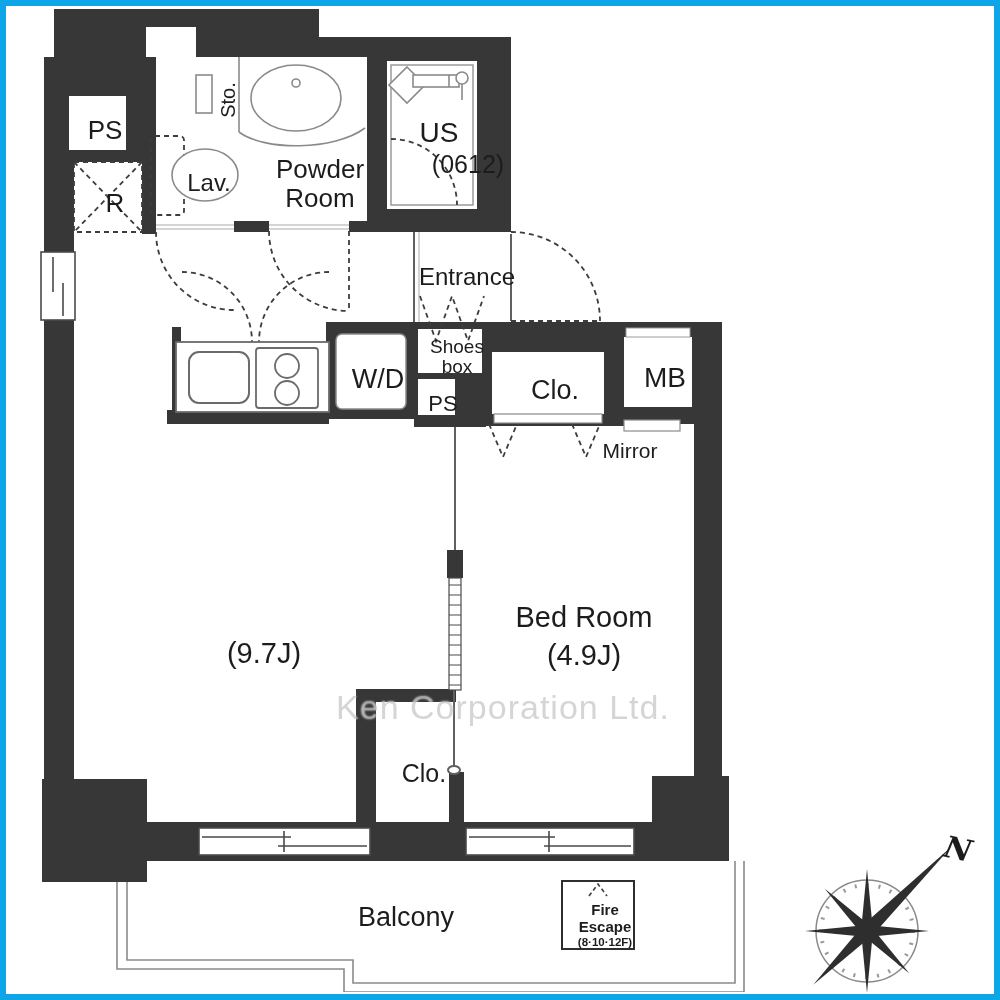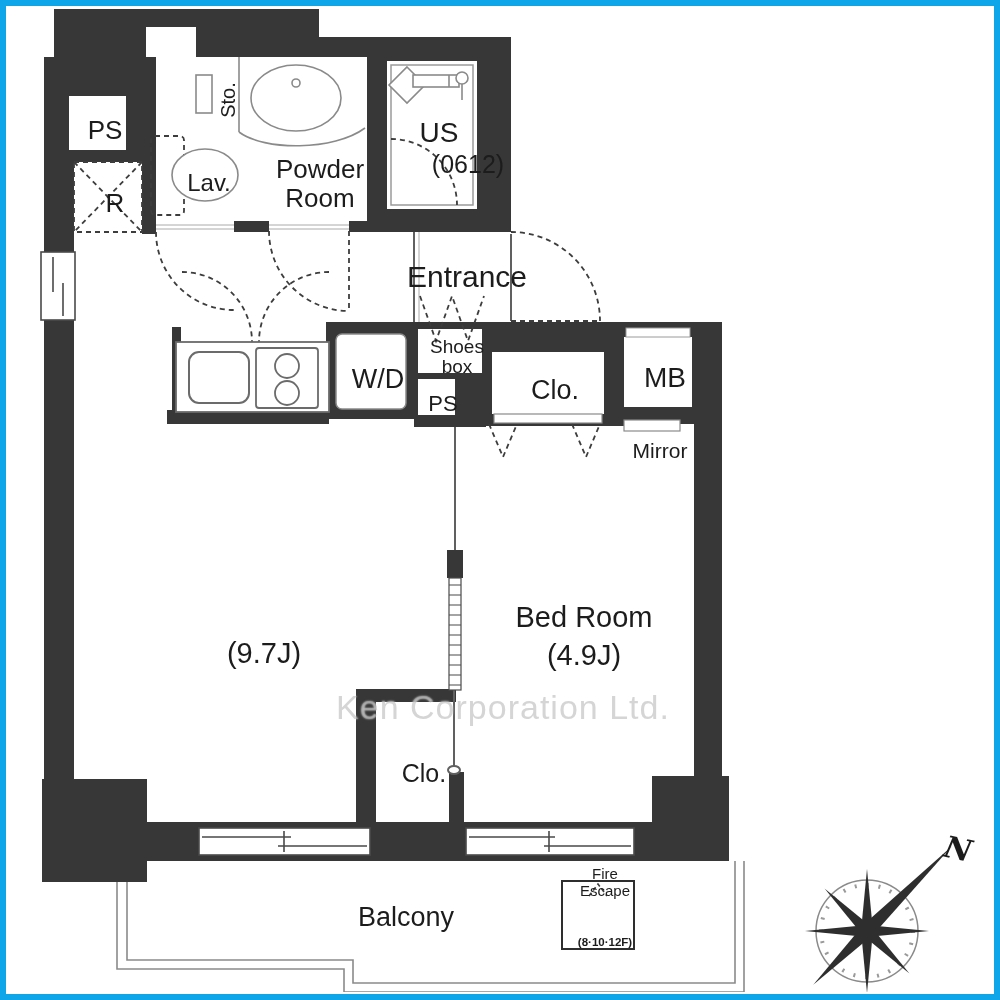--- a/index.html
+++ b/index.html
@@ -168,30 +168,30 @@
   </g>
 </svg>
 
 <div class="lbl" style="left:99px;top:125px;font-size:26px;">PS</div>
 <div class="lbl" style="left:109px;top:198px;font-size:26px;">R</div>
 <div class="lbl rot" style="left:222px;top:94px;font-size:20px;">Sto.</div>
 <div class="lbl" style="left:203px;top:177px;font-size:24px;">Lav.</div>
 <div class="lbl wrap" style="left:314px;top:178px;font-size:26px;width:130px;text-align:center;">Powder Room</div>
 <div class="lbl" style="left:433px;top:127px;font-size:28px;">US</div>
 <div class="lbl" style="left:433px;top:158px;font-size:25px;margin-left:29px;">(0612)</div>
-<div class="lbl" style="left:461px;top:271px;font-size:30px;">Entrance</div>
+<div class="lbl" style="left:461px;top:271px;font-size:24px;">Entrance</div>
 <div class="lbl wrap" style="left:451px;top:351px;font-size:19px;width:60px;line-height:1.05;">Shoes box</div>
 <div class="lbl" style="left:372px;top:373px;font-size:27px;">W/D</div>
 <div class="lbl" style="left:437px;top:398px;font-size:22px;">PS</div>
 <div class="lbl" style="left:549px;top:384px;font-size:27px;">Clo.</div>
 <div class="lbl" style="left:659px;top:372px;font-size:28px;">MB</div>
-<div class="lbl" style="left:654px;top:445px;font-size:21px;">Mirror</div>
+<div class="lbl" style="left:624px;top:445px;font-size:21px;">Mirror</div>
 <div class="lbl" style="left:258px;top:647px;font-size:29px;">(9.7J)</div>
 <div class="lbl" style="left:578px;top:611px;font-size:29px;">Bed Room</div>
 <div class="lbl" style="left:578px;top:649px;font-size:29px;">(4.9J)</div>
 <div class="lbl" style="left:418px;top:767px;font-size:25px;">Clo.</div>
 <div class="lbl" style="left:400px;top:911px;font-size:27px;">Balcony</div>
-<div class="lbl wrap" style="left:599px;top:876px;font-size:15px;width:58px;line-height:1.1;font-weight:normal;">Fire Escape</div>
+<div class="lbl wrap" style="left:599px;top:912px;font-size:15px;width:58px;line-height:1.1;font-weight:bold;">Fire Escape</div>
 <div class="lbl" style="left:599px;top:936px;font-size:11.5px;font-weight:bold;">(8·10·12F)</div>
 <div class="watermark" style="left:497px;top:701px;">Ken Corporation Ltd.</div>
 <div class="lbl north" style="left:952px;top:843px;font-size:30px;">N</div>
 
 </div>
 
 </body></html>

